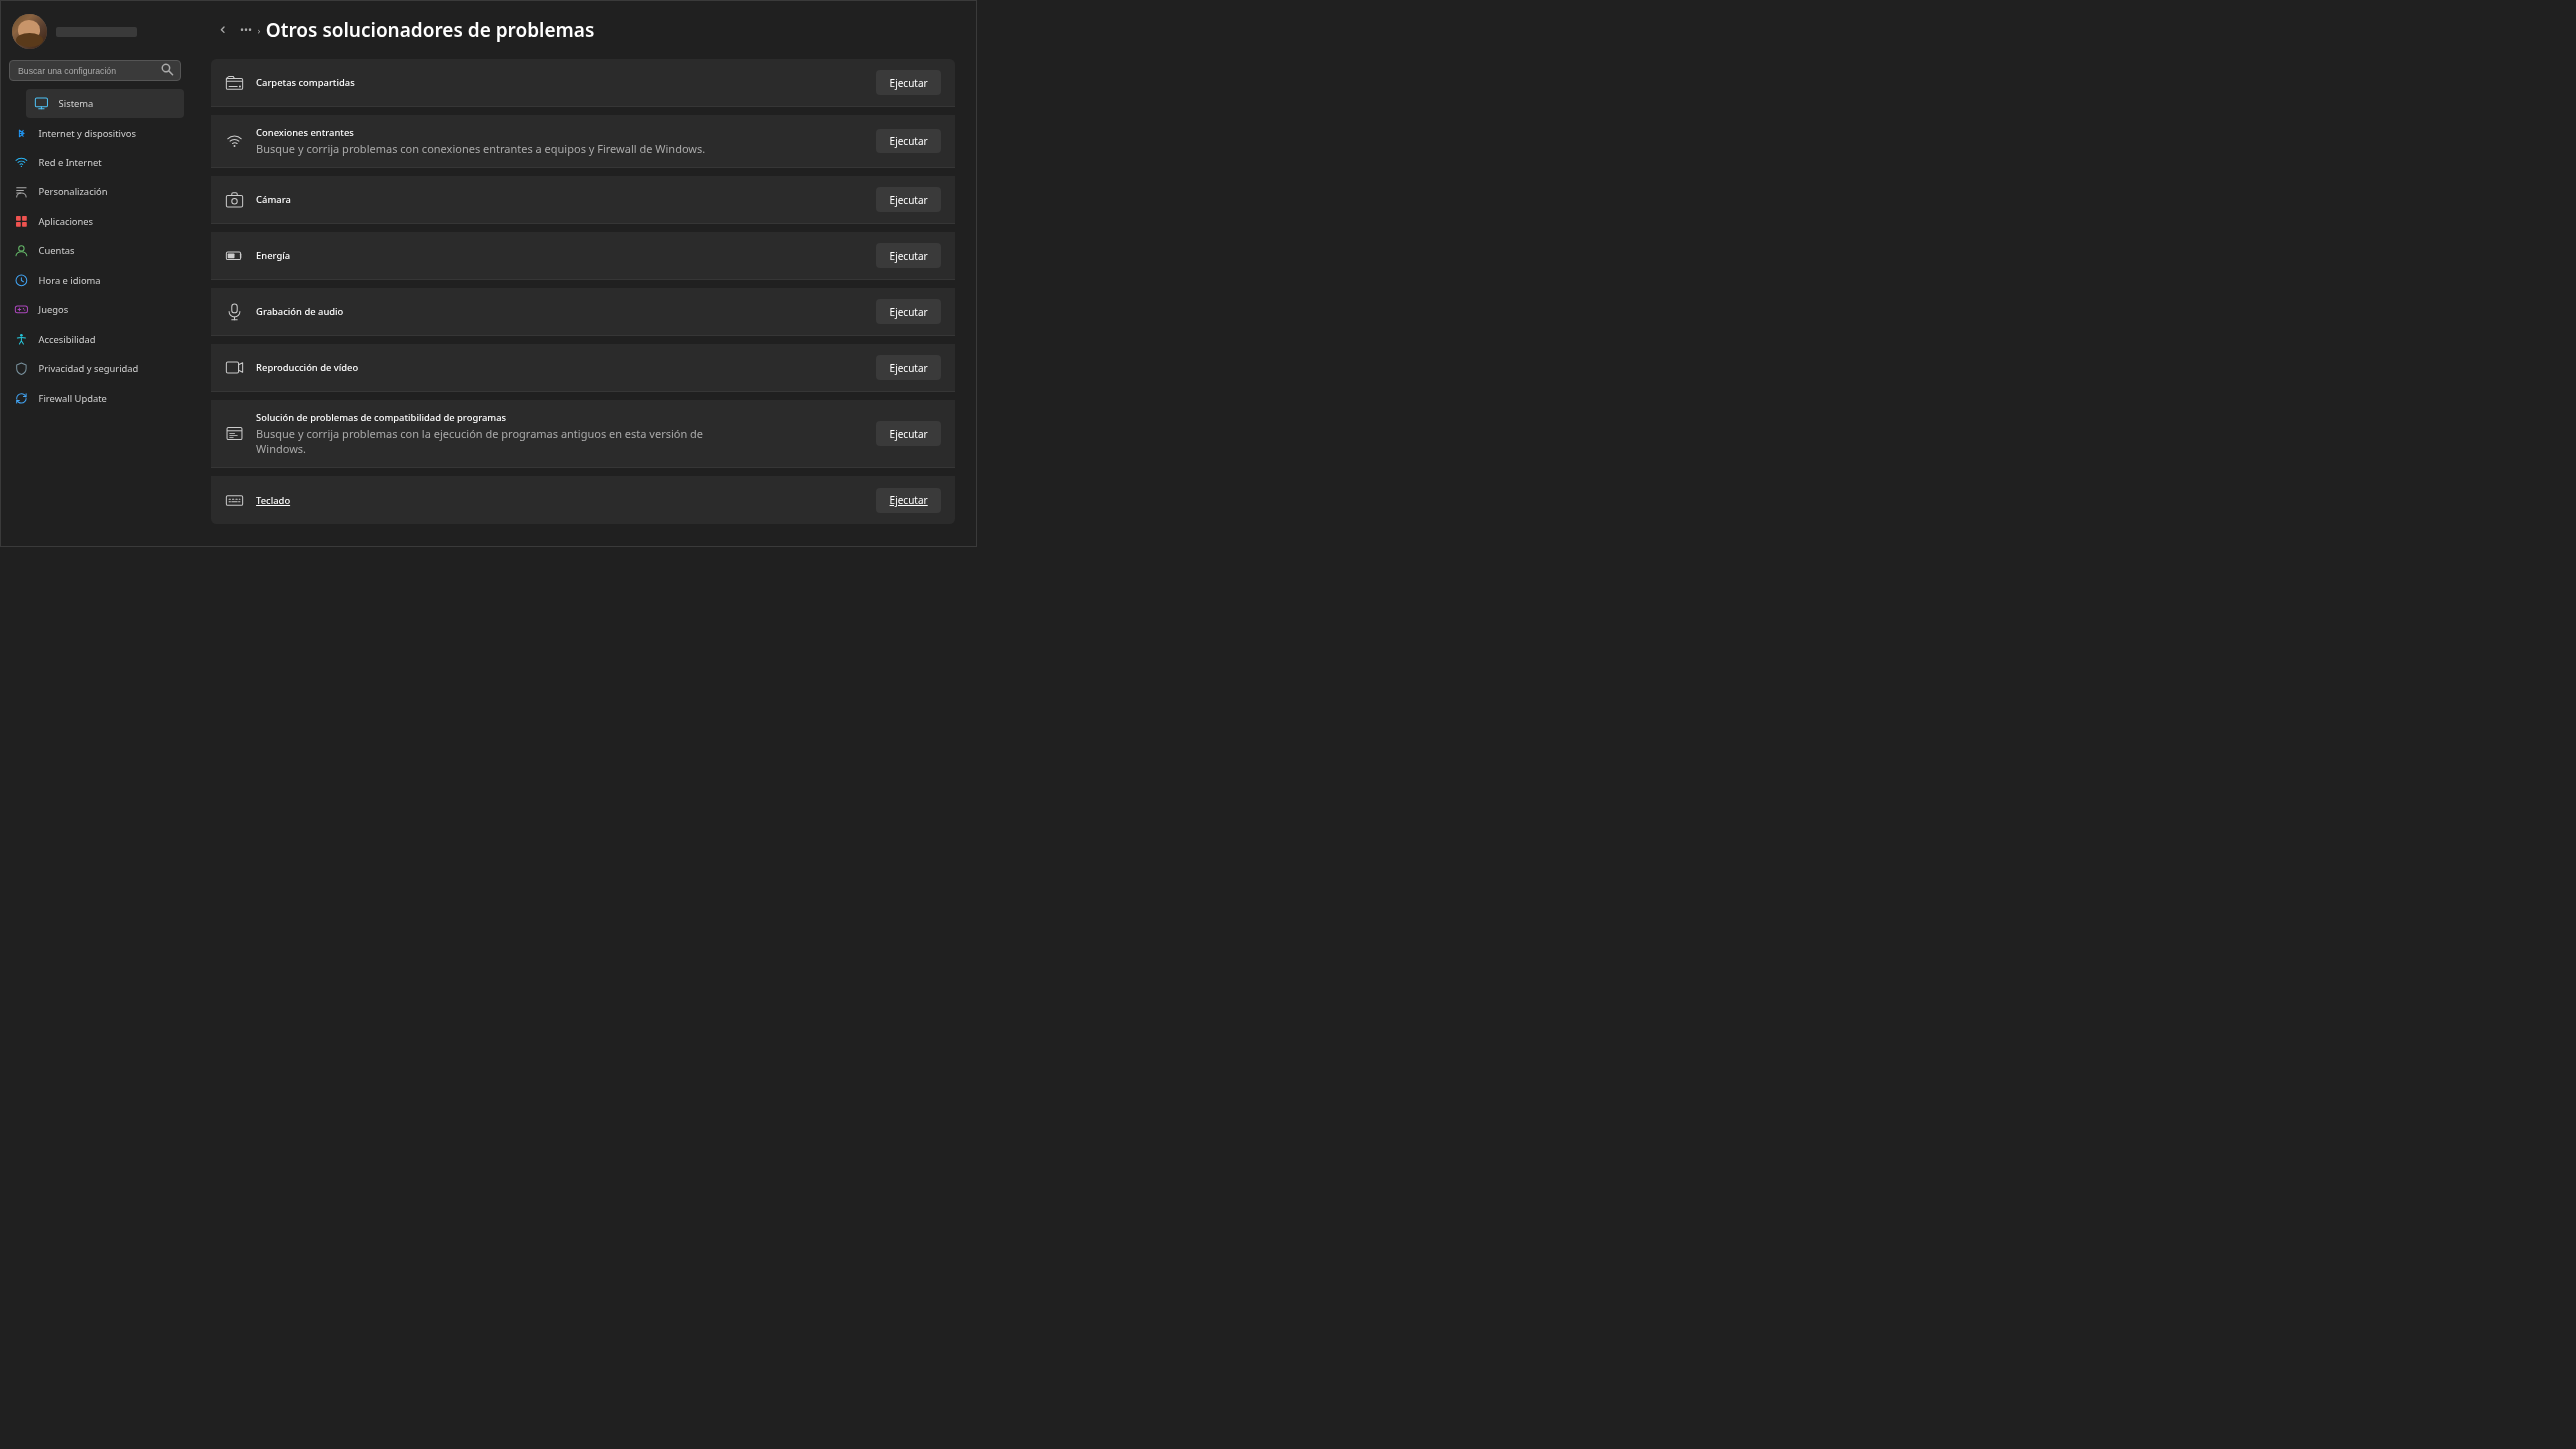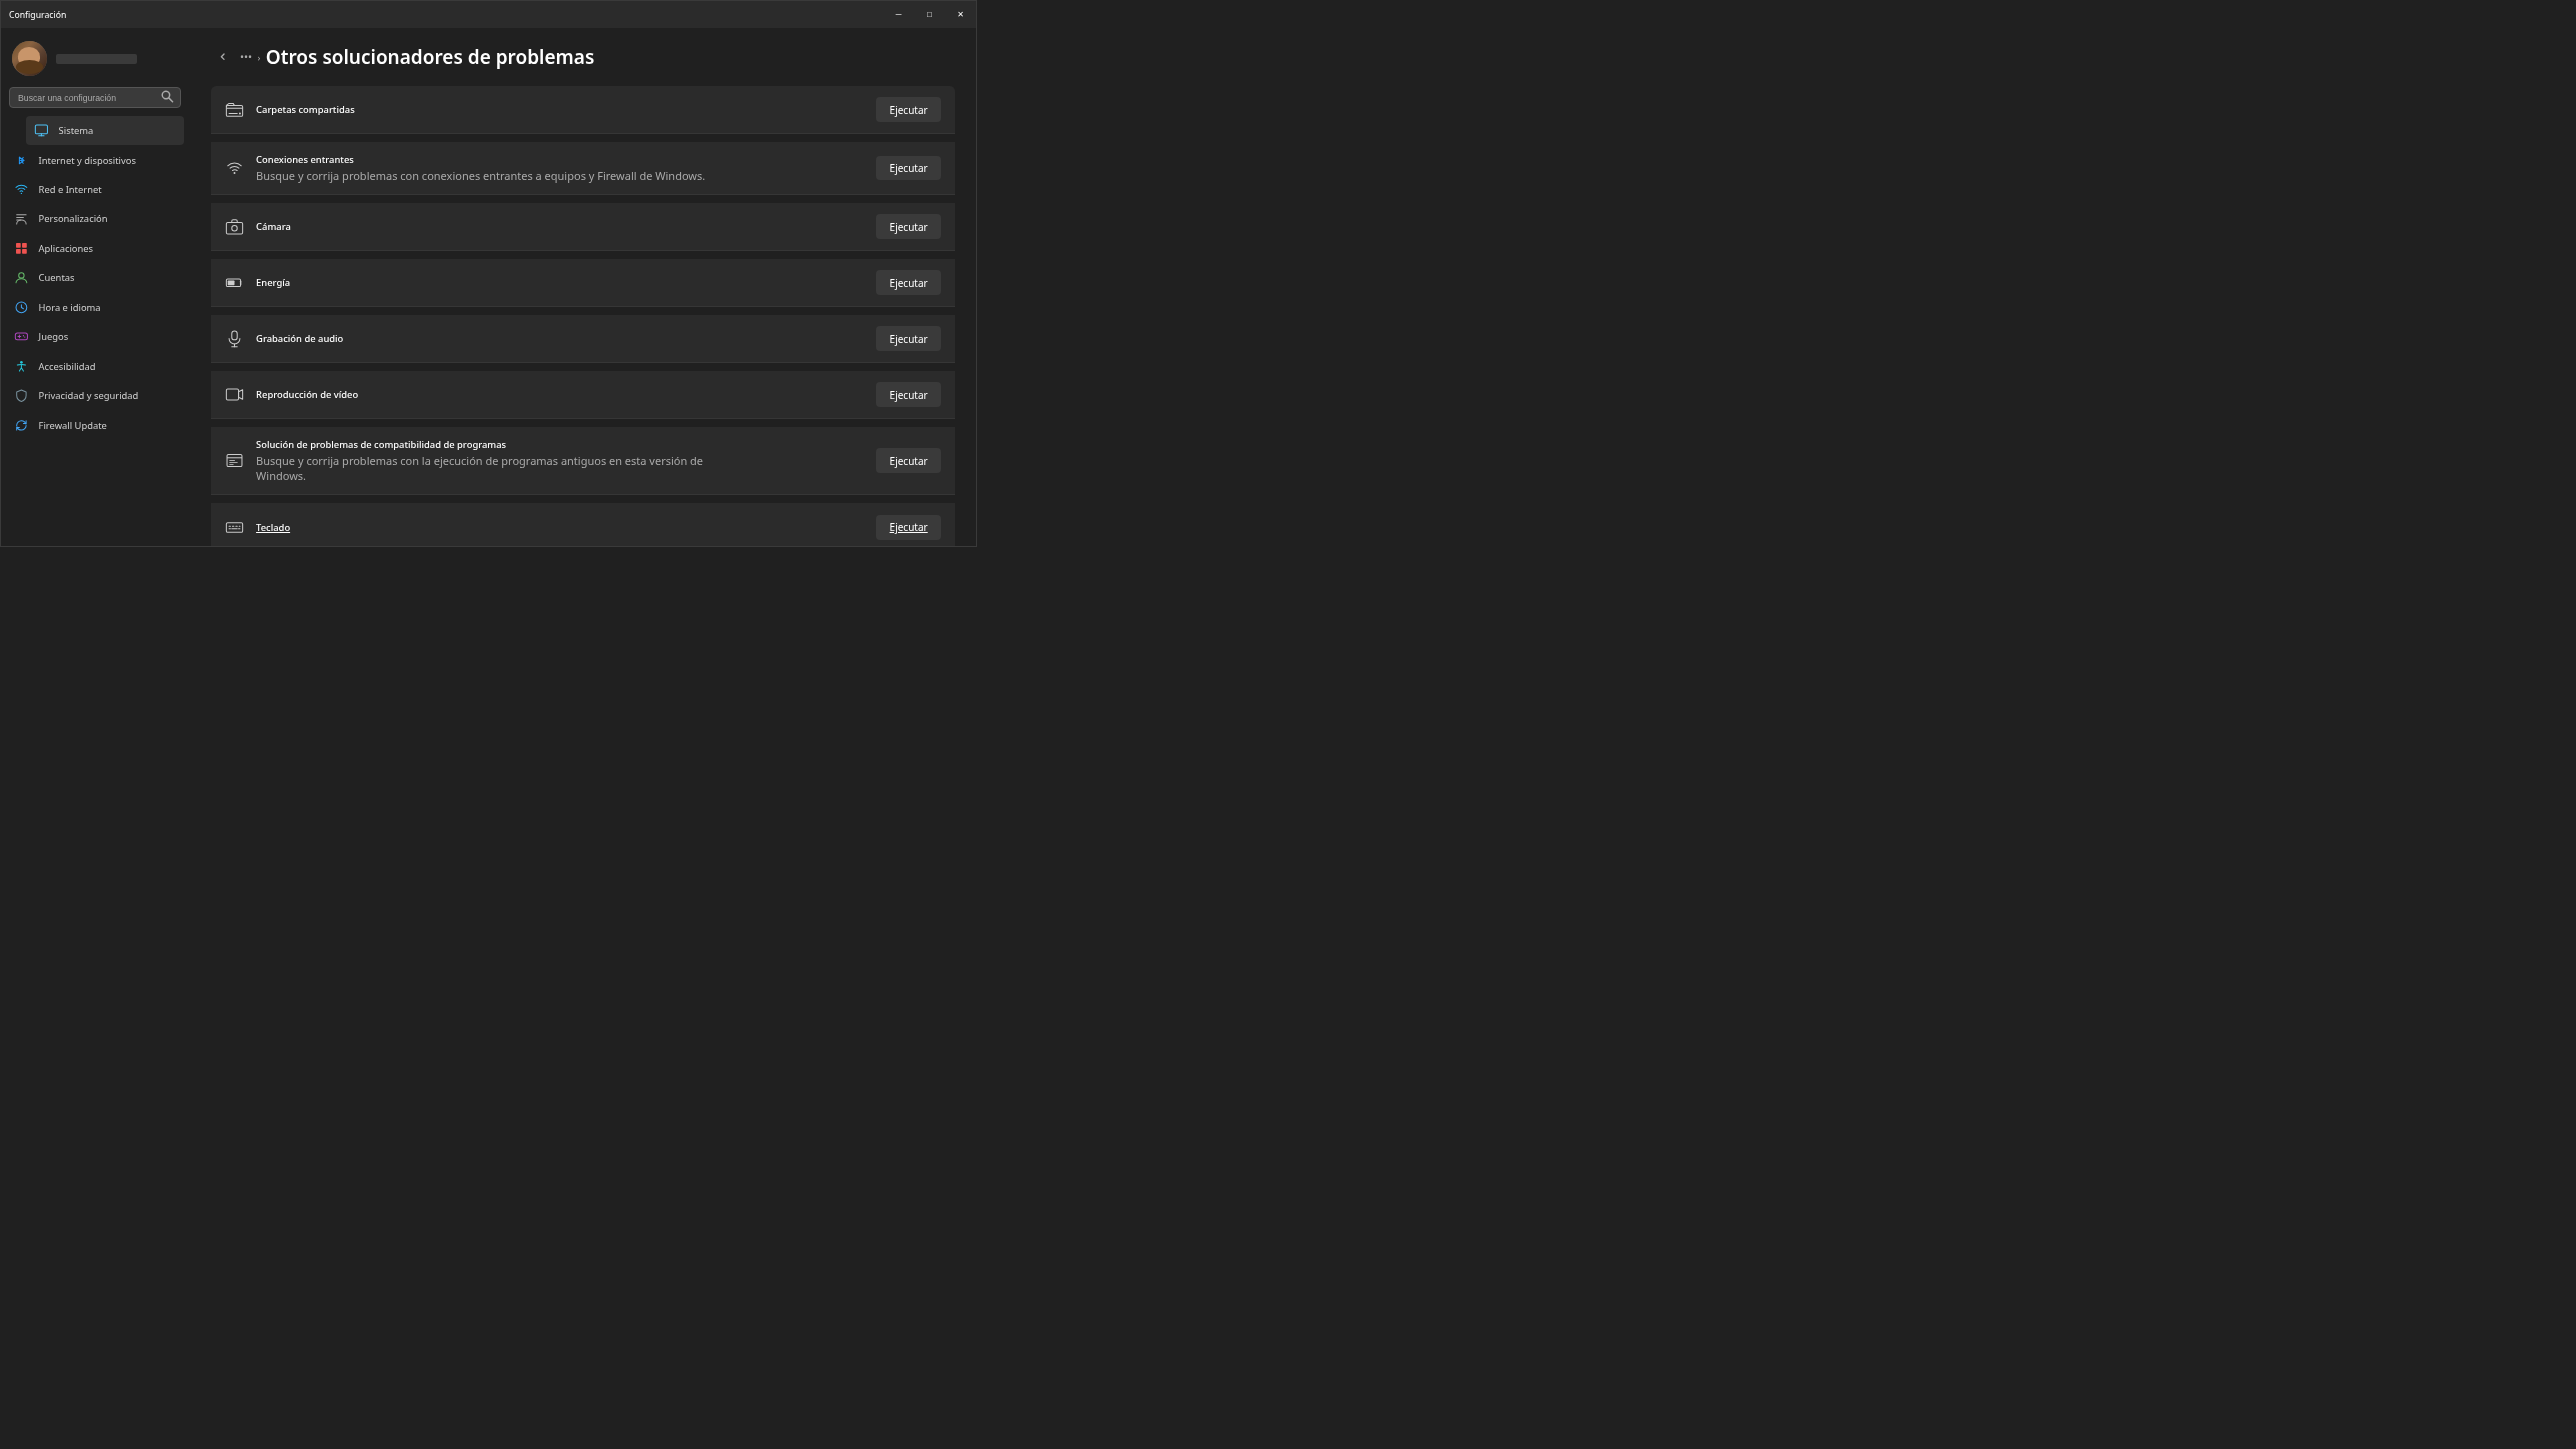--- a/index.html
+++ b/index.html
@@ -346,28 +346,20 @@
     .svg-icon {
       width: 14.8px;
       height: 14.8px;
     }
   </style>
 </head>
 <body>
 
 <div class="window">
 
-  <div class="titlebar">
-    <span class="titlebar-title">Configuración</span>
-    <div class="titlebar-controls">
-      <button class="titlebar-btn">─</button>
-      <button class="titlebar-btn">□</button>
-      <button class="titlebar-btn close">✕</button>
-    </div>
-  </div>
 
   <div class="content">
 
     <div class="sidebar">
 
       <div class="user-section">
         <div class="avatar">
           <div class="avatar-img"></div>
         </div>
         <div class="user-name"></div>

